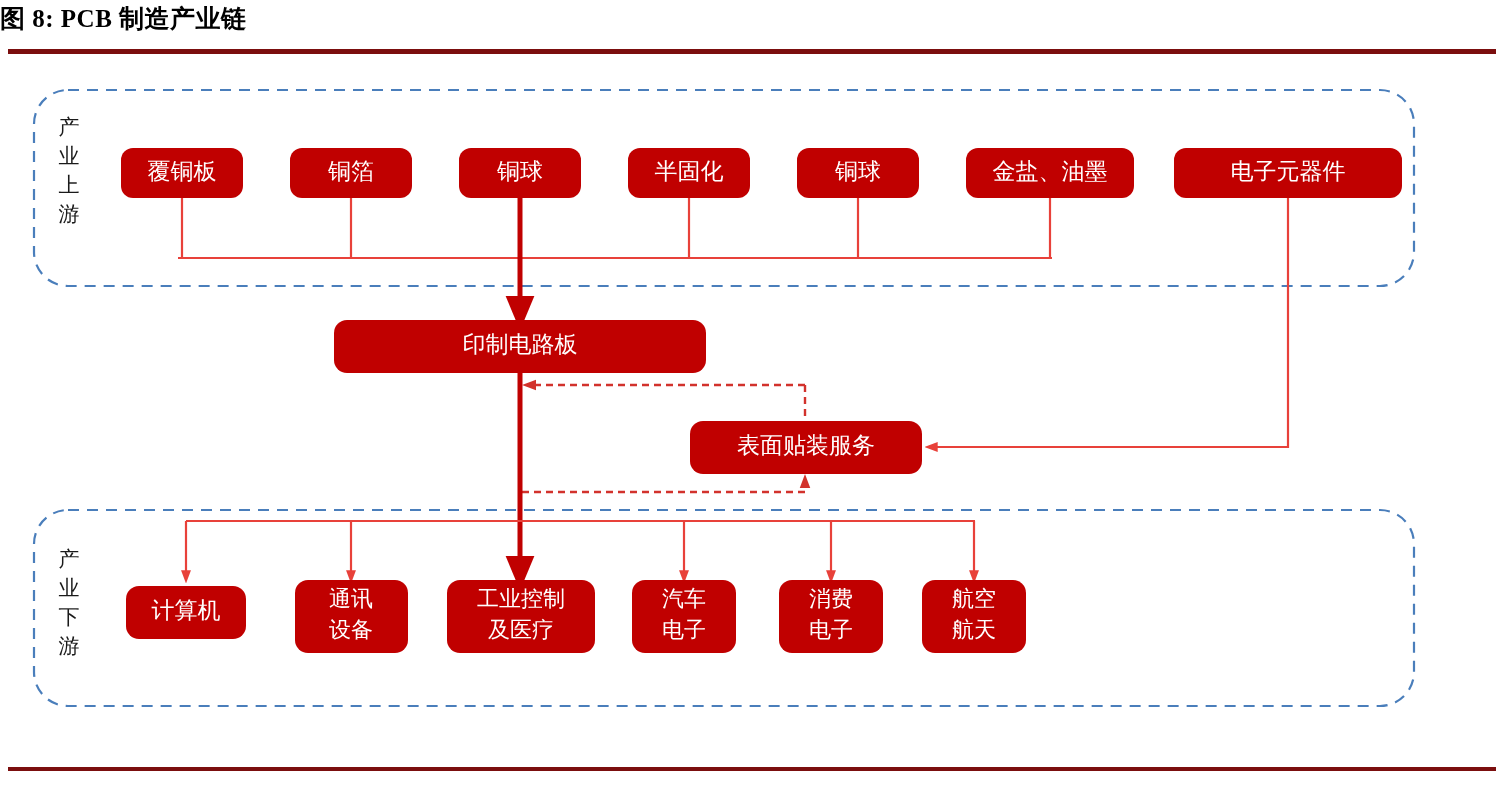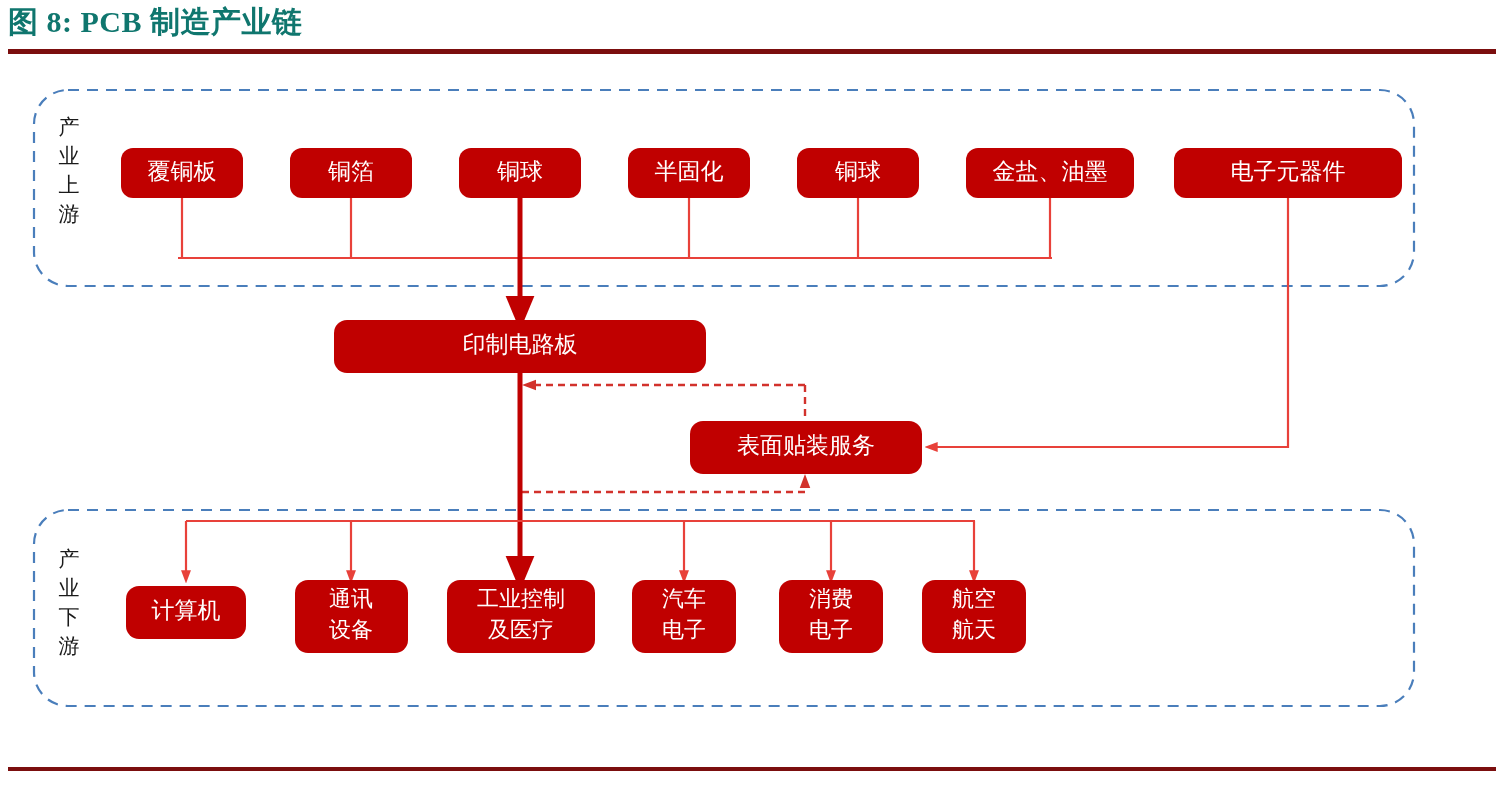--- a/index.html
+++ b/index.html
@@ -15,26 +15,26 @@
     overflow: hidden;
   }
   #page {
     position: relative;
     width: 1504px;
     height: 785px;
     background: #ffffff;
   }
   #fig-title {
     position: absolute;
-    left: 8px;
+    left: 0;
     top: 2px;
     font-family: "Liberation Serif", serif;
     font-weight: bold;
-    font-size: 30px;
-    color: #0f766e;
+    font-size: 25px;
+    color: #000000;
     letter-spacing: 0.5px;
     white-space: nowrap;
   }
   .rule {
     position: absolute;
     left: 8px;
     width: 1488px;
     background: #7B0E0E;
   }
   #rule-top { top: 49px; height: 5px; }

